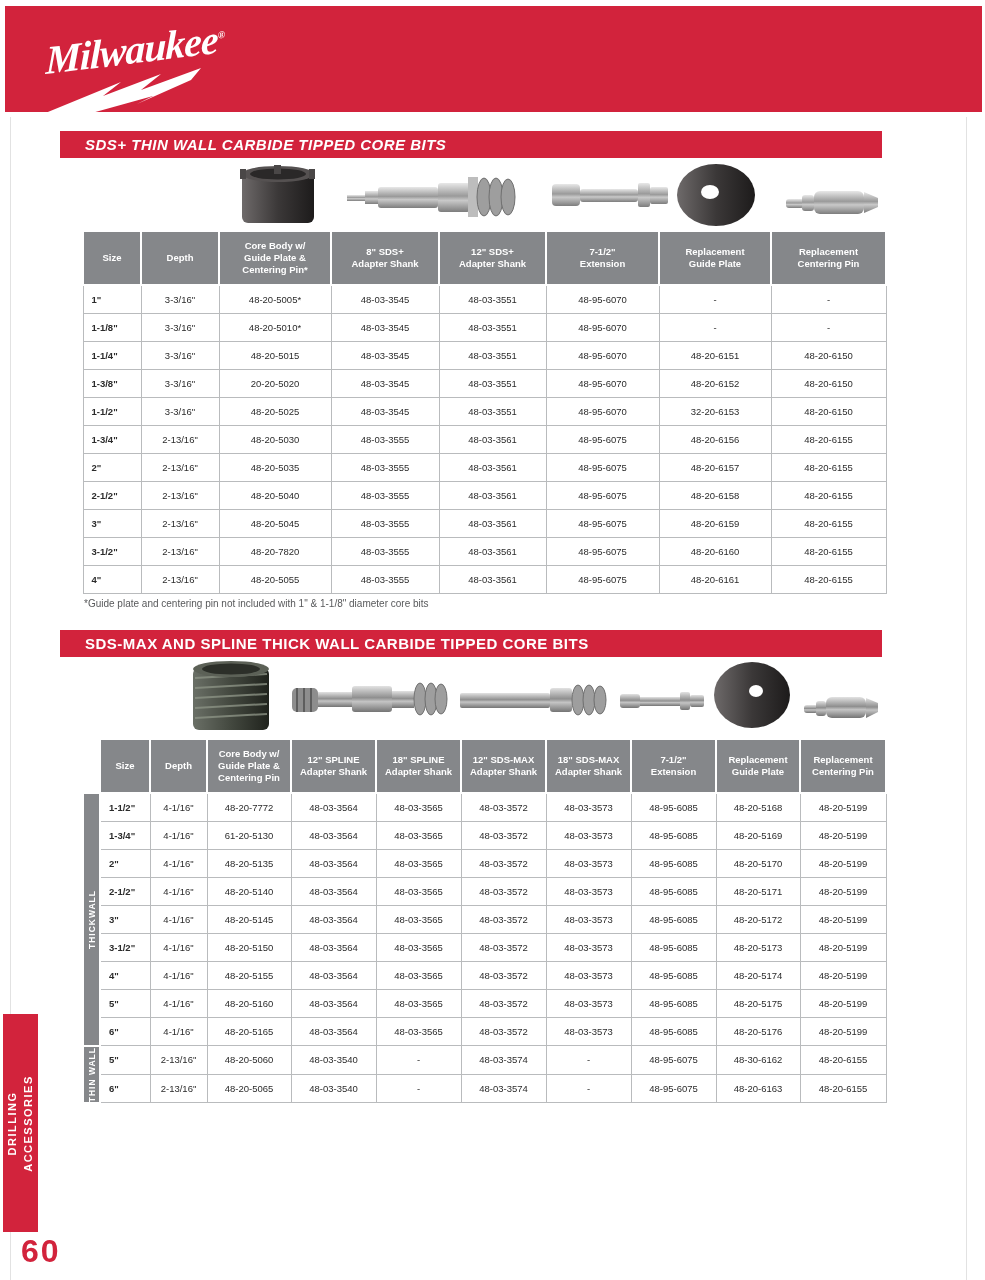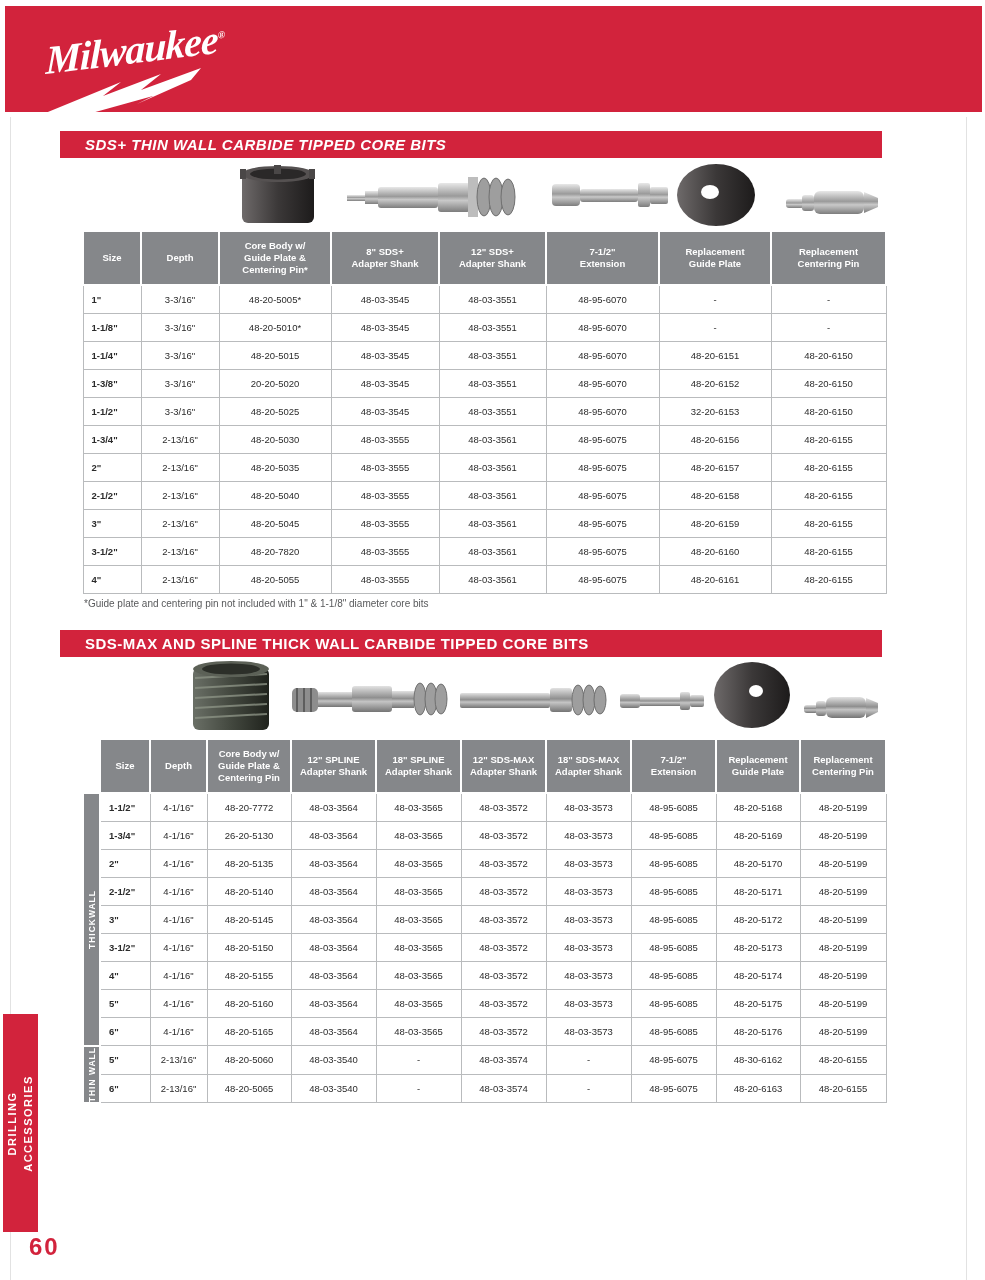--- a/index.html
+++ b/index.html
@@ -44,22 +44,22 @@
         vertical-align:middle;text-align:center;}
   .vtext{writing-mode:vertical-rl;transform:rotate(180deg);margin:0 auto;color:#ffffff;
         font-weight:bold;font-size:8.5px;letter-spacing:1px;white-space:nowrap;}
   .footnote{position:absolute;left:84px;top:598px;font-size:10px;color:#58595b;}
 
   
   .side-tab{position:absolute;left:3px;top:1014px;width:35px;height:218px;background:#d2233c;}
   .side-tab-label{position:absolute;width:218px;height:35px;left:-91.5px;top:91.5px;
         transform:rotate(-90deg);color:#ffffff;font-weight:bold;font-size:11px;
         letter-spacing:1.5px;text-align:center;line-height:16px;white-space:pre-line;}
-  .page-num{position:absolute;left:29px;top:1233px;color:#d2233c;font-weight:bold;
-        font-size:24px;letter-spacing:2px;}
+  .page-num{position:absolute;left:21px;top:1233px;color:#d2233c;font-weight:bold;
+        font-size:32px;letter-spacing:2px;}
 </style>
 </head>
 <body>
 
 <div class="page">
 
   <div class="edge-line" style="left:10px;"></div>
   <div class="edge-line" style="left:966px;"></div>
 
   <div class="banner">
@@ -405,21 +405,21 @@
             <td>48-03-3565</td>
             <td>48-03-3572</td>
             <td>48-03-3573</td>
             <td>48-95-6085</td>
             <td>48-20-5168</td>
             <td>48-20-5199</td>
           </tr>
           <tr>
             <td>1-3/4"</td>
             <td>4-1/16"</td>
-            <td>26-20-5130</td>
+            <td>61-20-5130</td>
             <td>48-03-3564</td>
             <td>48-03-3565</td>
             <td>48-03-3572</td>
             <td>48-03-3573</td>
             <td>48-95-6085</td>
             <td>48-20-5169</td>
             <td>48-20-5199</td>
           </tr>
           <tr>
             <td>2"</td>

